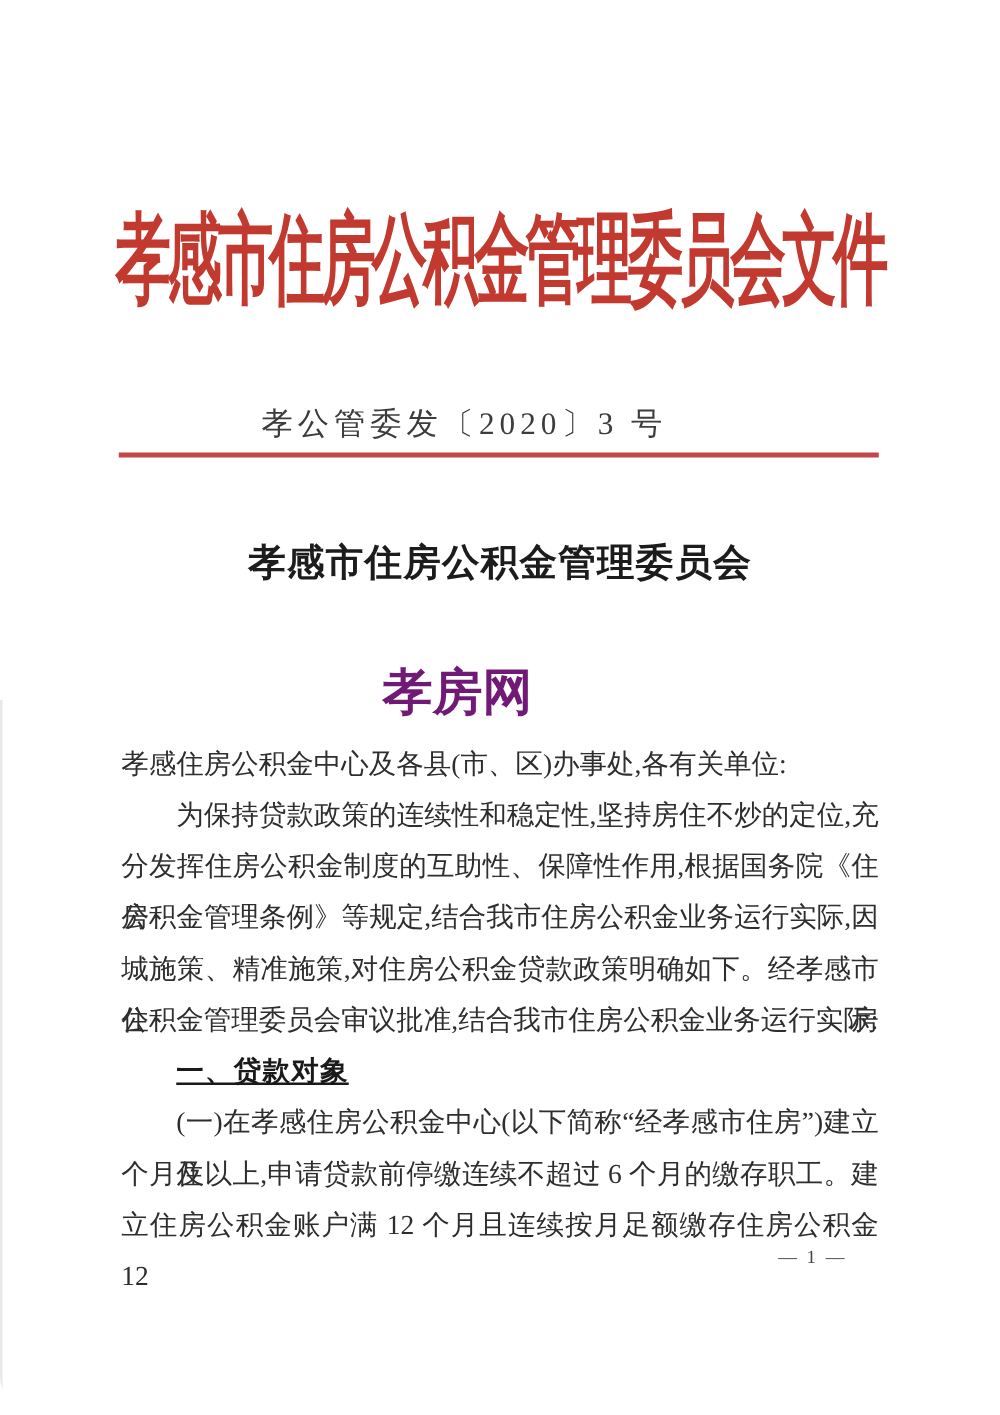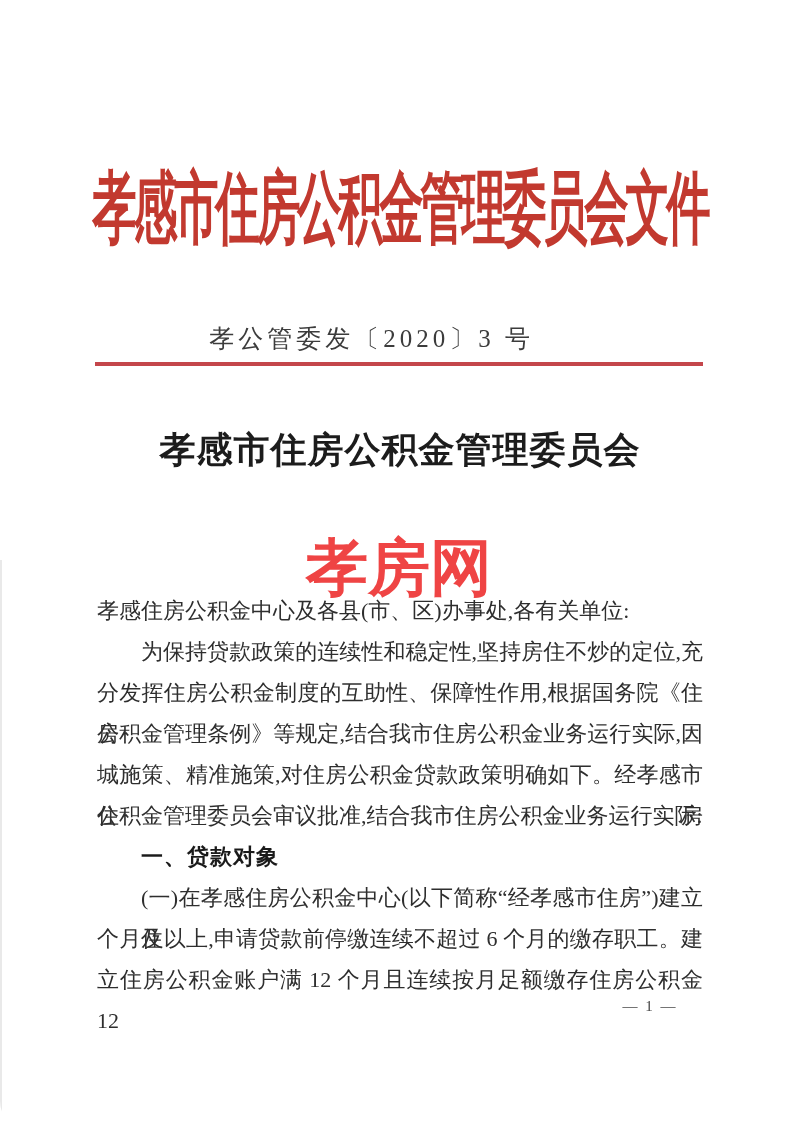--- a/index.html
+++ b/index.html
@@ -33,46 +33,47 @@
     letter-spacing:4px;
     font-family:"Liberation Serif","DejaVu Serif",serif;
     margin-left:13px;
   }
   .red-rule{
     position:absolute;top:362px;left:95px;width:608px;height:4px;
   }
   .doc-title{
     position:absolute;top:427px;left:0;width:800px;
     text-align:center;color:#1c1c1c;font-weight:bold;
-    font-size:36px;line-height:47px;letter-spacing:1px;
+    font-size:30px;line-height:47px;letter-spacing:1px;
     font-family:"Liberation Serif","DejaVu Serif",serif;
   }
   .watermark{
     position:absolute;top:526px;left:306px;
-    font-size:62px;font-weight:bold;color:#ef4444;
+    font-size:40px;font-weight:bold;color:#701a75;
     font-family:"Liberation Sans","DejaVu Sans",sans-serif;
     letter-spacing:0px;z-index:0;user-select:none;
   }
   .body-text{
     position:absolute;top:551px;left:97px;width:606px;z-index:1;
     color:#2e2e2e;font-size:22px;
     font-family:"Liberation Serif","DejaVu Serif",serif;
     margin-top:39px;
   }
   .line{
     height:41px;line-height:41px;white-space:nowrap;overflow:visible;
   }
   .just{
     text-align:justify;text-align-last:justify;white-space:normal;
   }
   .ind{padding-left:44px;}
   .heading{
     font-weight:bold;color:#1a1a1a;
     font-family:"Liberation Sans","DejaVu Sans",sans-serif;
     letter-spacing:1px;
+    text-decoration:underline;
   }
   .page-no{
     position:absolute;top:998px;left:615px;width:70px;
     font-size:15px;color:#444;text-align:center;letter-spacing:2px;
     font-family:"Liberation Serif","DejaVu Serif",serif;
   }
 </style>
 </head>
 <body>
 

